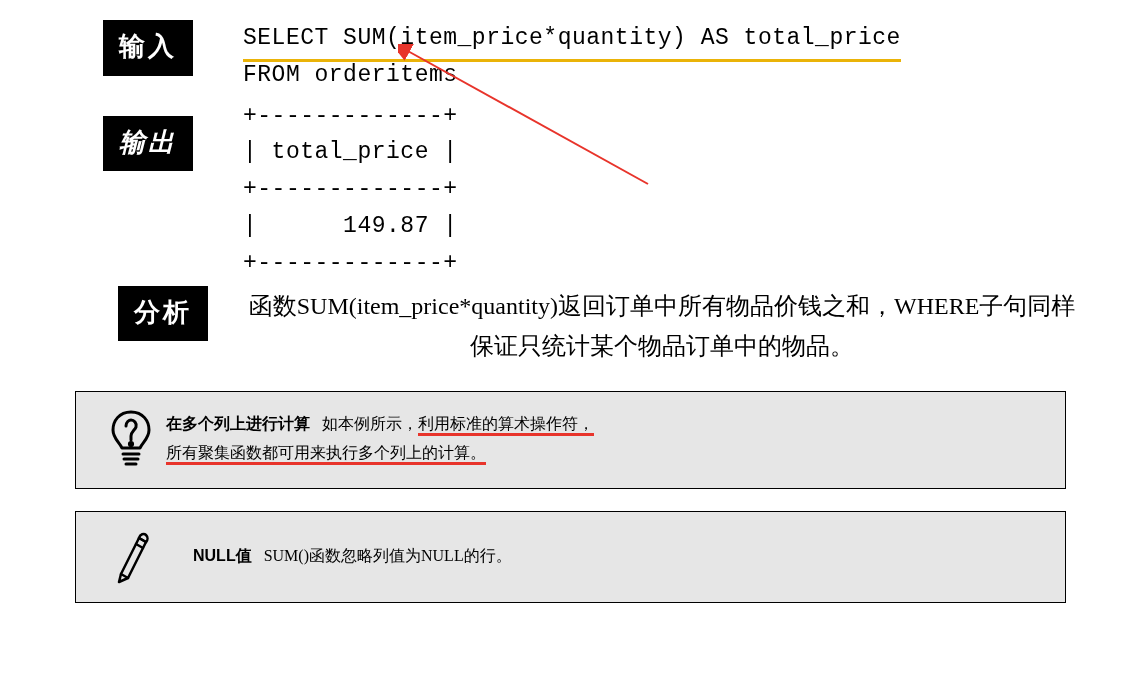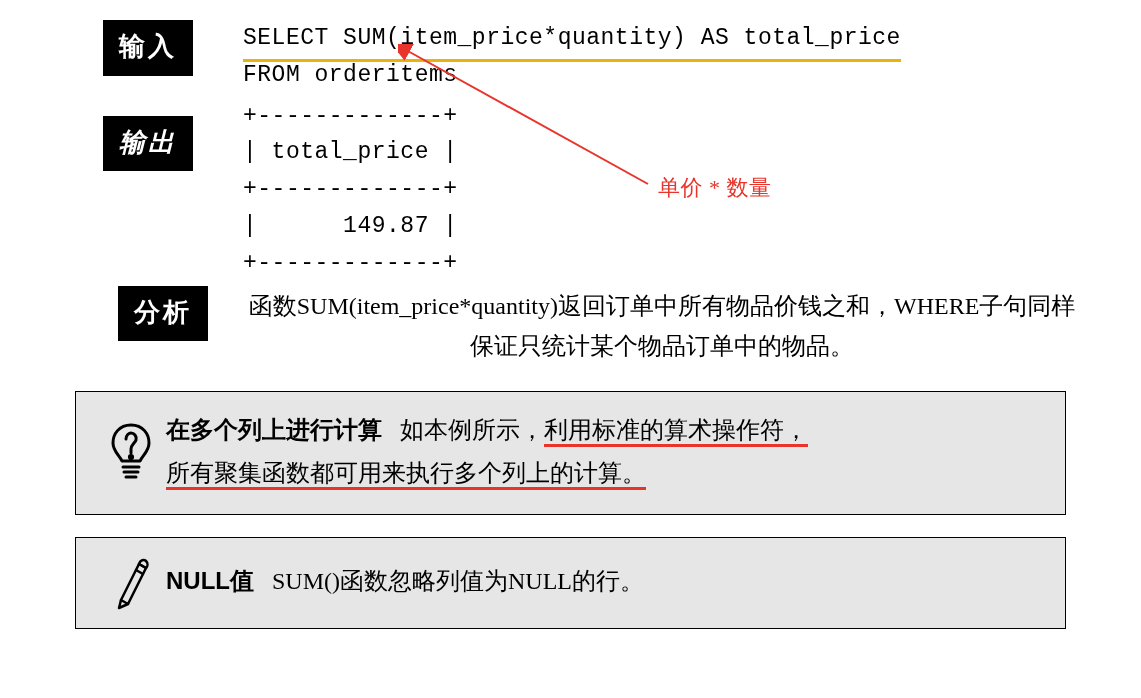--- a/index.html
+++ b/index.html
@@ -71,21 +71,21 @@
   }
   .icon-col {
     width: 70px;
     flex-shrink: 0;
     display: flex;
     justify-content: center;
     align-items: center;
   }
   .callout-text {
     flex: 1;
-    font-size: 24px;
+    font-size: 16px;
     line-height: 1.8;
   }
   .callout-text .bold {
     font-family: "SimHei", "Heiti SC", sans-serif;
     font-weight: bold;
   }
   .red-under {
     border-bottom: 3px solid #e8342b;
     padding-bottom: 1px;
   }
@@ -106,21 +106,20 @@
     <div class="code-line">FROM orderitems</div>
 
     <svg class="arrow" width="360" height="160" style="left:155px; top:24px;">
       <defs>
         <marker id="ah" markerWidth="12" markerHeight="10" refX="2" refY="5" orient="auto">
           <path d="M0,0 L12,5 L0,10 Z" fill="#e8342b"></path>
         </marker>
       </defs>
       <line x1="250" y1="140" x2="8" y2="6" stroke="#e8342b" stroke-width="2" marker-end="url(#ah)"></line>
     </svg>
-    <div class="annot" style="left:415px; top:150px;">单价 * 数量</div>
   </div>
 </div>
 
 <div class="row">
   <div class="label-col" style="margin-top:18px;font-style:italic;">
     <span class="black-label">输出</span>
   </div>
   <div class="content-col mono">
     <div class="code-line">+-------------+</div>
     <div class="code-line">| total_price |</div>
@@ -150,21 +149,21 @@
       </g>
     </svg>
   </div>
   <div class="callout-text">
     <span class="bold">在多个列上进行计算</span>&nbsp;&nbsp;
     <span>如本例所示，</span><span class="red-under">利用标准的算术操作符，</span><br>
     <span class="red-under">所有聚集函数都可用来执行多个列上的计算。</span>
   </div>
 </div>
 
-<div class="callout" style="margin-top:22px;">
+<div class="callout" style="margin-top:22px;gap:27px;">
   <div class="icon-col">
     <svg width="40" height="56" viewBox="0 0 40 56">
       <g fill="none" stroke="#000" stroke-width="2.5" stroke-linecap="round" stroke-linejoin="round">
         <path d="M10 46 L28 10 L35 14 L17 50 Z"></path>
         <path d="M10 46 L8 54 L17 50"></path>
         <line x1="28" y1="10" x2="35" y2="14"></line>
         <line x1="25" y1="16" x2="32" y2="20"></line>
         <path d="M28 10 C29 6 33 5 35 7 C37 9 37 12 35 14"></path>
       </g>
     </svg>

